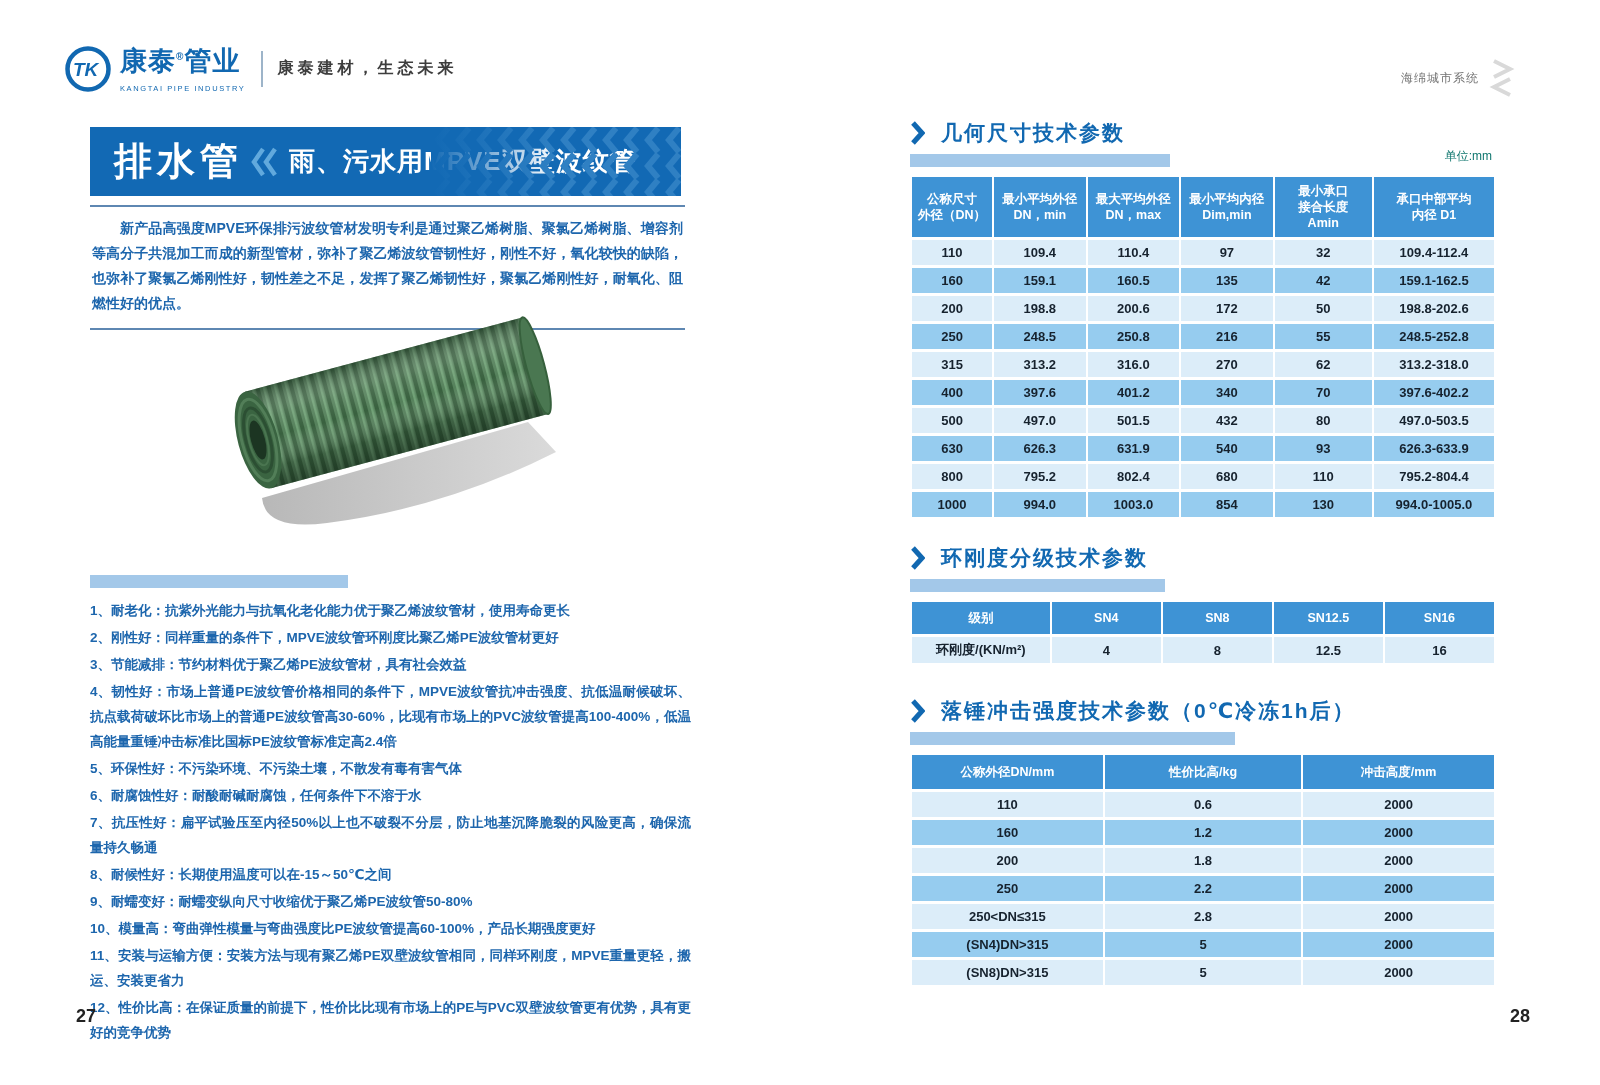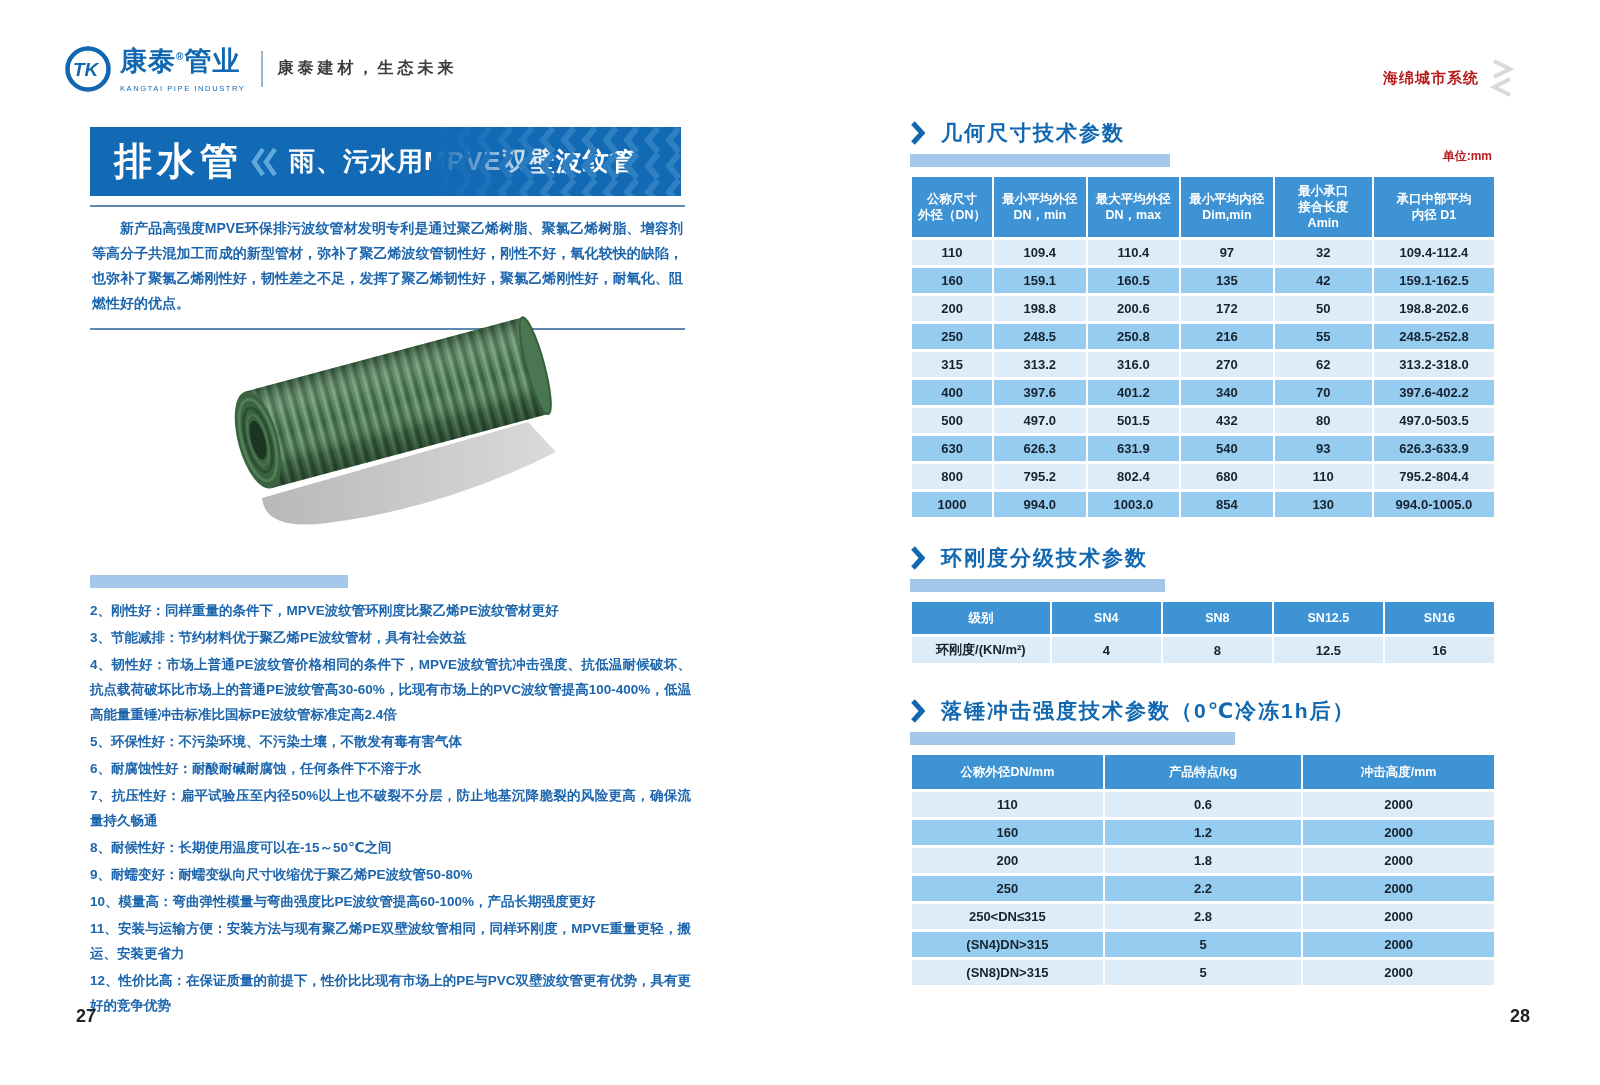--- a/index.html
+++ b/index.html
@@ -9,21 +9,21 @@
   
   .logo-block{position:absolute;left:64px;top:44px;display:flex;align-items:center;}
   .logo-icon{flex:0 0 auto;}
   .logo-text{margin-left:8px;}
   .brand-cn{font-size:27px;font-weight:800;color:#1168b1;letter-spacing:1px;line-height:26px;}
   .brand-cn sup{font-size:10px;vertical-align:super;}
   .brand-en{font-size:7.5px;font-weight:400;color:#1168b1;letter-spacing:1.6px;margin-top:10px;}
   .logo-divider{width:2px;height:36px;background:#9db4c9;margin:0 14px 0 16px;}
   .tagline{font-size:16px;font-weight:700;color:#3d3d3d;letter-spacing:4px;align-self:center;}
   .series-head{position:absolute;right:84px;top:58px;display:flex;align-items:center;gap:9px;}
-  .series-label{font-size:15px;font-weight:700;color:#b91c1c;letter-spacing:1px;}
+  .series-label{font-size:12px;font-weight:400;color:#737373;letter-spacing:1px;}
 
   
   .banner{position:absolute;left:90px;top:127px;width:591px;height:69px;background:#1269b4;display:flex;align-items:center;overflow:hidden;text-align:center;}
   .banner-cat{font-size:38px;font-weight:800;color:#fff;letter-spacing:5px;margin-left:24px;white-space:nowrap;}
   .banner-chev{margin:0 10px 0 8px;flex:0 0 auto;}
   .banner-title{font-size:26px;font-weight:700;color:#fff;letter-spacing:1px;white-space:nowrap;}
   .banner-pattern{position:absolute;right:0;top:0;height:69px;}
 
   
   .intro{position:absolute;left:90px;top:205px;width:591px;border-top:2px solid #5e87b2;border-bottom:2px solid #5e87b2;padding:9px 2px 12px 2px;font-size:14px;line-height:25px;color:#1d66ad;font-weight:600;text-align:justify;text-indent:2em;}
@@ -38,21 +38,21 @@
   
   .features-sec{position:absolute;left:90px;top:566px;width:601px;}
   .features-sec .accent-bar{width:258px;margin-top:9px;}
   .features-list{margin-top:10px;}
   .feature-item{font-size:13.5px;line-height:25px;color:#1d66ad;font-weight:700;text-align:justify;margin-bottom:2px;}
 
   
   .rsec{position:absolute;left:910px;width:586px;}
   .sec1{top:120px;} .sec2{top:545px;} .sec3{top:698px;}
   .sec1 .accent-bar{width:260px;} .sec2 .accent-bar{width:255px;} .sec3 .accent-bar{width:325px;}
-  .unit-label{position:absolute;right:4px;top:28px;font-size:12px;font-weight:700;color:#b91c1c;}
+  .unit-label{position:absolute;right:4px;top:28px;font-size:12px;font-weight:400;color:#0f766e;}
 
   
   table{border-collapse:separate;border-spacing:2px 3px;width:100%;table-layout:fixed;margin-top:7px;}
   th{background:#3e93d5;color:#fff;font-weight:700;font-size:12.5px;line-height:16px;text-align:center;vertical-align:middle;white-space:pre-line;padding:4px 4px;}
   td{background:#dcedf9;color:#16222e;font-size:13px;font-weight:600;text-align:center;vertical-align:middle;padding:0 4px;}
   tbody tr:nth-child(even) td{background:#96ccef;}
   .t1 th{height:52px;}
   .t1 td{height:25px;}
   .t2 th{height:24px;}
   .t2 td{height:26px;}
@@ -142,20 +142,21 @@
       <ellipse cx="0" cy="0" rx="16" ry="42" fill="none" stroke="#527e58" stroke-width="3"></ellipse>
       <ellipse cx="0" cy="0" rx="12" ry="33" fill="none" stroke="#2c4f33" stroke-width="3"></ellipse>
       <ellipse cx="0" cy="0" rx="9" ry="26" fill="none" stroke="#4a7550" stroke-width="2"></ellipse>
       <ellipse cx="0" cy="0" rx="7" ry="20" fill="#1c3522"></ellipse>
     </g>
   </svg>
 
   <div class="features-sec">
     <div class="accent-bar"></div>
     <div class="features-list">
+        <div class="feature-item">1、耐老化：抗紫外光能力与抗氧化老化能力优于聚乙烯波纹管材，使用寿命更长</div>
         <div class="feature-item">2、刚性好：同样重量的条件下，MPVE波纹管环刚度比聚乙烯PE波纹管材更好</div>
         <div class="feature-item">3、节能减排：节约材料优于聚乙烯PE波纹管材，具有社会效益</div>
         <div class="feature-item">4、韧性好：市场上普通PE波纹管价格相同的条件下，MPVE波纹管抗冲击强度、抗低温耐候破坏、抗点载荷破坏比市场上的普通PE波纹管高30-60%，比现有市场上的PVC波纹管提高100-400%，低温高能量重锤冲击标准比国标PE波纹管标准定高2.4倍</div>
         <div class="feature-item">5、环保性好：不污染环境、不污染土壤，不散发有毒有害气体</div>
         <div class="feature-item">6、耐腐蚀性好：耐酸耐碱耐腐蚀，任何条件下不溶于水</div>
         <div class="feature-item">7、抗压性好：扁平试验压至内径50%以上也不破裂不分层，防止地基沉降脆裂的风险更高，确保流量持久畅通</div>
         <div class="feature-item">8、耐候性好：长期使用温度可以在-15～50℃之间</div>
         <div class="feature-item">9、耐蠕变好：耐蠕变纵向尺寸收缩优于聚乙烯PE波纹管50-80%</div>
         <div class="feature-item">10、模量高：弯曲弹性模量与弯曲强度比PE波纹管提高60-100%，产品长期强度更好</div>
         <div class="feature-item">11、安装与运输方便：安装方法与现有聚乙烯PE双壁波纹管相同，同样环刚度，MPVE重量更轻，搬运、安装更省力</div>
@@ -330,21 +331,21 @@
     <div class="accent-bar"></div>
     <table class="t3">
       <colgroup>
           <col style="width:33%">
           <col style="width:34%">
           <col style="width:33%">
         </colgroup>
     <thead>
           <tr>
             <th>公称外径DN/mm</th>
-            <th>产品特点/kg</th>
+            <th>性价比高/kg</th>
             <th>冲击高度/mm</th>
           </tr>
         </thead>
         <tbody>
           <tr>
             <td>110</td>
             <td>0.6</td>
             <td>2000</td>
           </tr>
           <tr>

